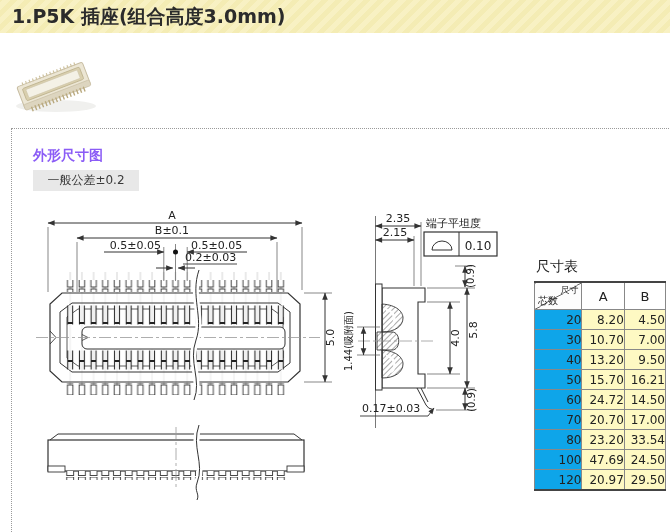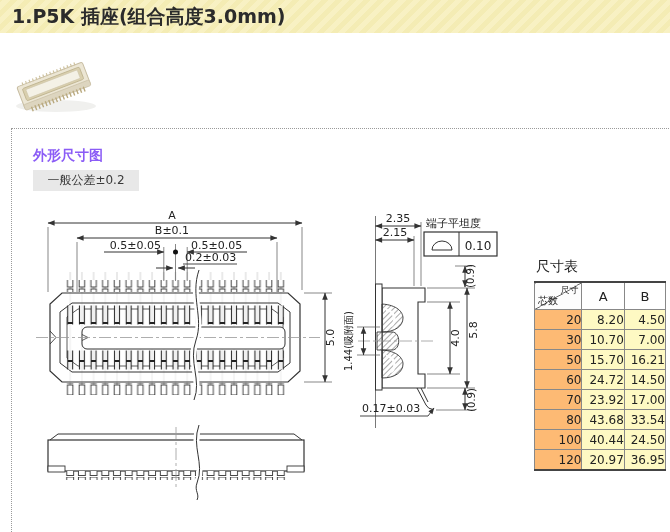--- a/index.html
+++ b/index.html
@@ -30,21 +30,21 @@
   .size-table-title{font-size:14px;color:#222;margin:0 0 5px 2px;}
   table.size{border-collapse:collapse;border-top:2px solid #444;border-bottom:2px solid #444;
     border-left:1px solid #888;border-right:1px solid #888;font-size:12px;color:#222;}
   table.size td,table.size th{border:1px solid #888;padding:0;font-weight:normal;}
   th.diag{width:62px;height:26px;position:relative;background:#fdfdfd;
     background-image:linear-gradient(to bottom right,transparent 49%,#666 49%,#666 51%,transparent 51%);}
   th.diag .d-top{position:absolute;top:1px;right:3px;font-size:9px;color:#222;}
   th.diag .d-bot{position:absolute;bottom:1px;left:3px;font-size:10px;color:#222;}
   th.colh{width:46px;text-align:center;font-size:13px;background:#fff;border-bottom:1px solid #444;}
   th.colh.b{width:44px;}
-  td.pins{background:#fdba74;text-align:right;padding-right:14px;height:19px;}
+  td.pins{background:#0ea5e9;text-align:right;padding-right:14px;height:19px;}
   td.val{background:#fef9c3;text-align:right;padding-right:6px;height:19px;}
 </style>
 </head>
 <body>
 
 <div class="screen">
 
   <div class="header">
     <span class="title">1.P5K 插座(组合高度3.0mm)</span>
   </div>
@@ -232,46 +232,51 @@
             <td class="pins">20</td>
             <td class="val">8.20</td>
             <td class="val">4.50</td>
           </tr>
       <tr>
             <td class="pins">30</td>
             <td class="val">10.70</td>
             <td class="val">7.00</td>
           </tr>
       <tr>
+            <td class="pins">40</td>
+            <td class="val">13.20</td>
+            <td class="val">9.50</td>
+          </tr>
+      <tr>
             <td class="pins">50</td>
             <td class="val">15.70</td>
             <td class="val">16.21</td>
           </tr>
       <tr>
             <td class="pins">60</td>
             <td class="val">24.72</td>
             <td class="val">14.50</td>
           </tr>
       <tr>
             <td class="pins">70</td>
-            <td class="val">23.92</td>
+            <td class="val">20.70</td>
             <td class="val">17.00</td>
           </tr>
       <tr>
             <td class="pins">80</td>
-            <td class="val">43.68</td>
+            <td class="val">23.20</td>
             <td class="val">33.54</td>
           </tr>
       <tr>
             <td class="pins">100</td>
-            <td class="val">40.44</td>
+            <td class="val">47.69</td>
             <td class="val">24.50</td>
           </tr>
       <tr>
             <td class="pins">120</td>
             <td class="val">20.97</td>
-            <td class="val">36.95</td>
+            <td class="val">29.50</td>
           </tr>
     </tbody>
       </table>
   </div>
 
 </div>
 
 </body></html>

